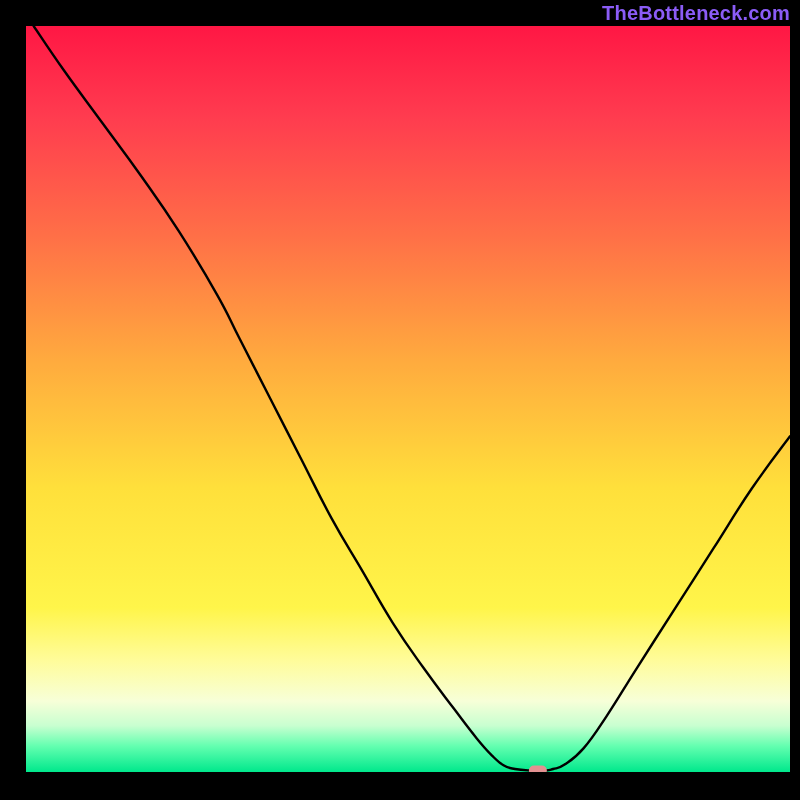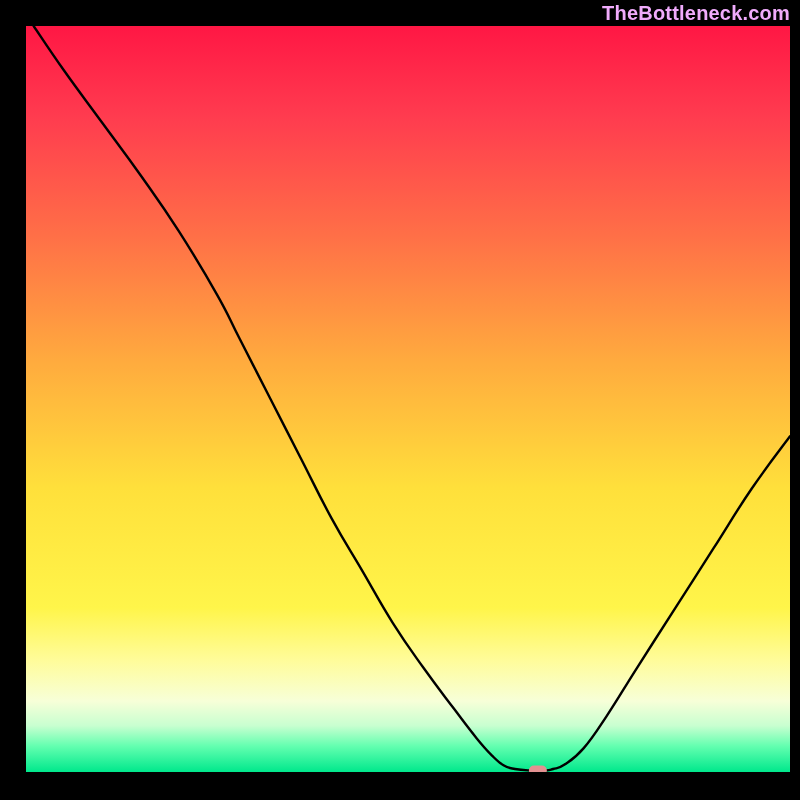--- a/index.html
+++ b/index.html
@@ -16,21 +16,21 @@
     height: 800px;
     background: #000;
   }
   .watermark {
     position: absolute;
     top: 2px;
     right: 10px;
     font-family: Arial, Helvetica, sans-serif;
     font-size: 20px;
     font-weight: 600;
-    color: #f0abfc;
+    color: #8b5cf6;
     letter-spacing: 0.2px;
     z-index: 5;
     user-select: none;
   }
   svg.plot {
     position: absolute;
     left: 0;
     top: 0;
   }
 </style>

